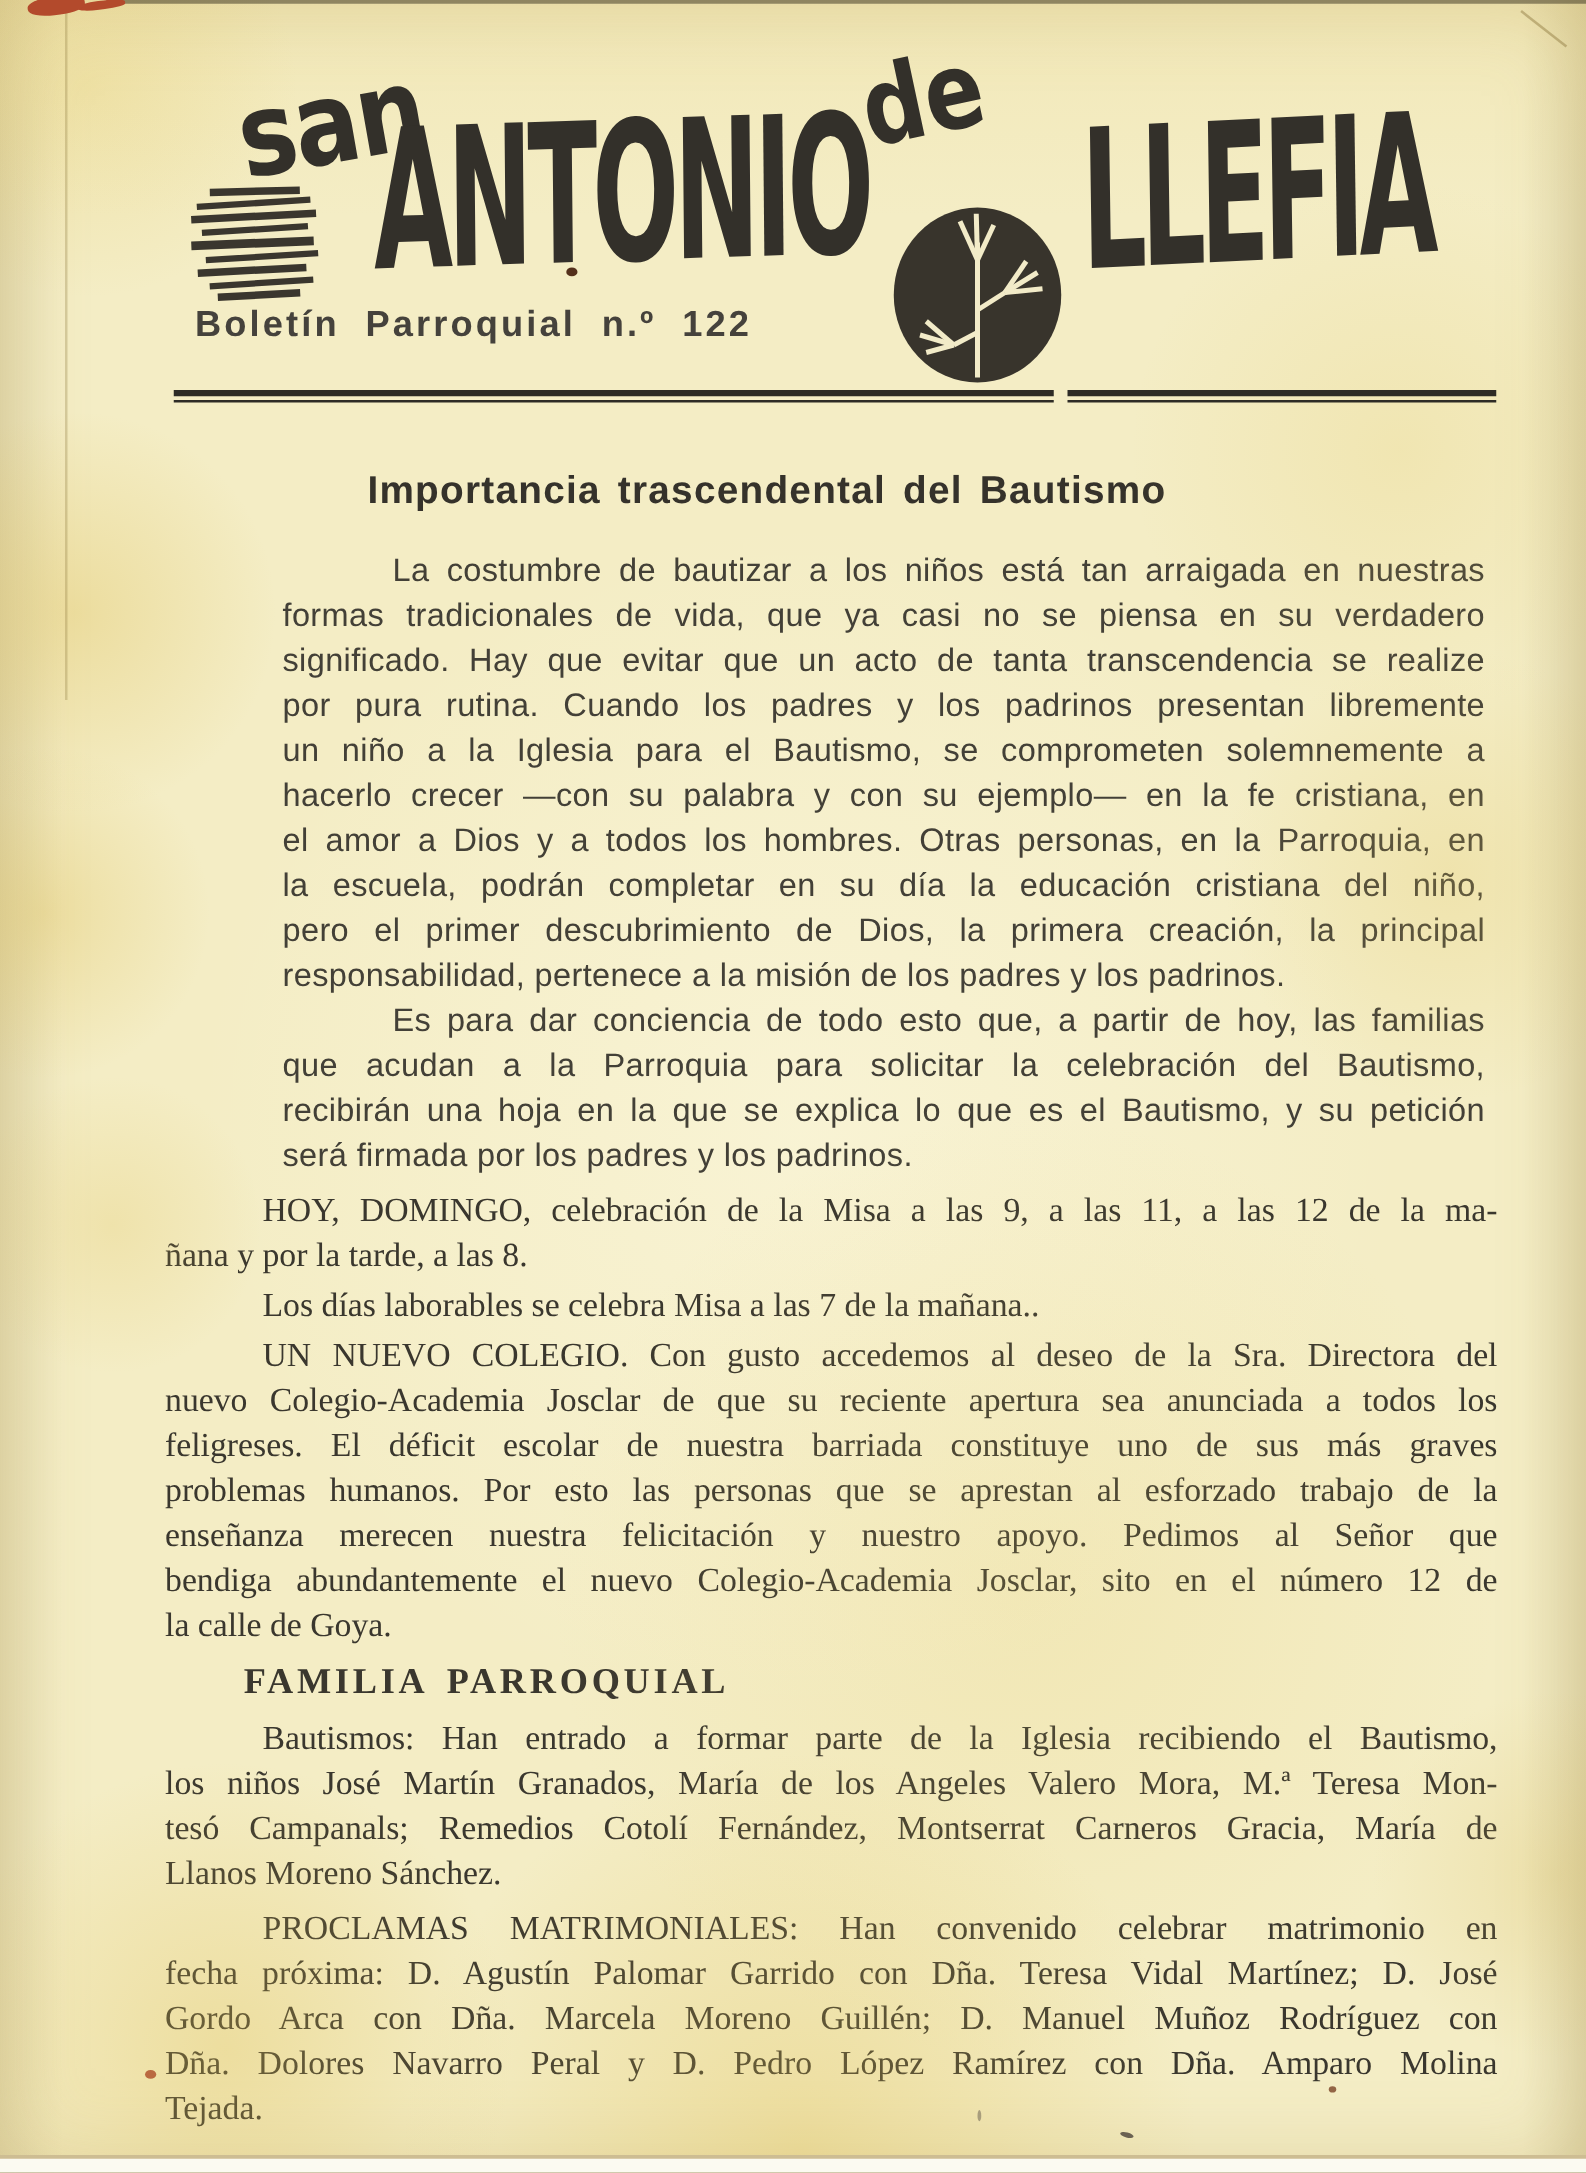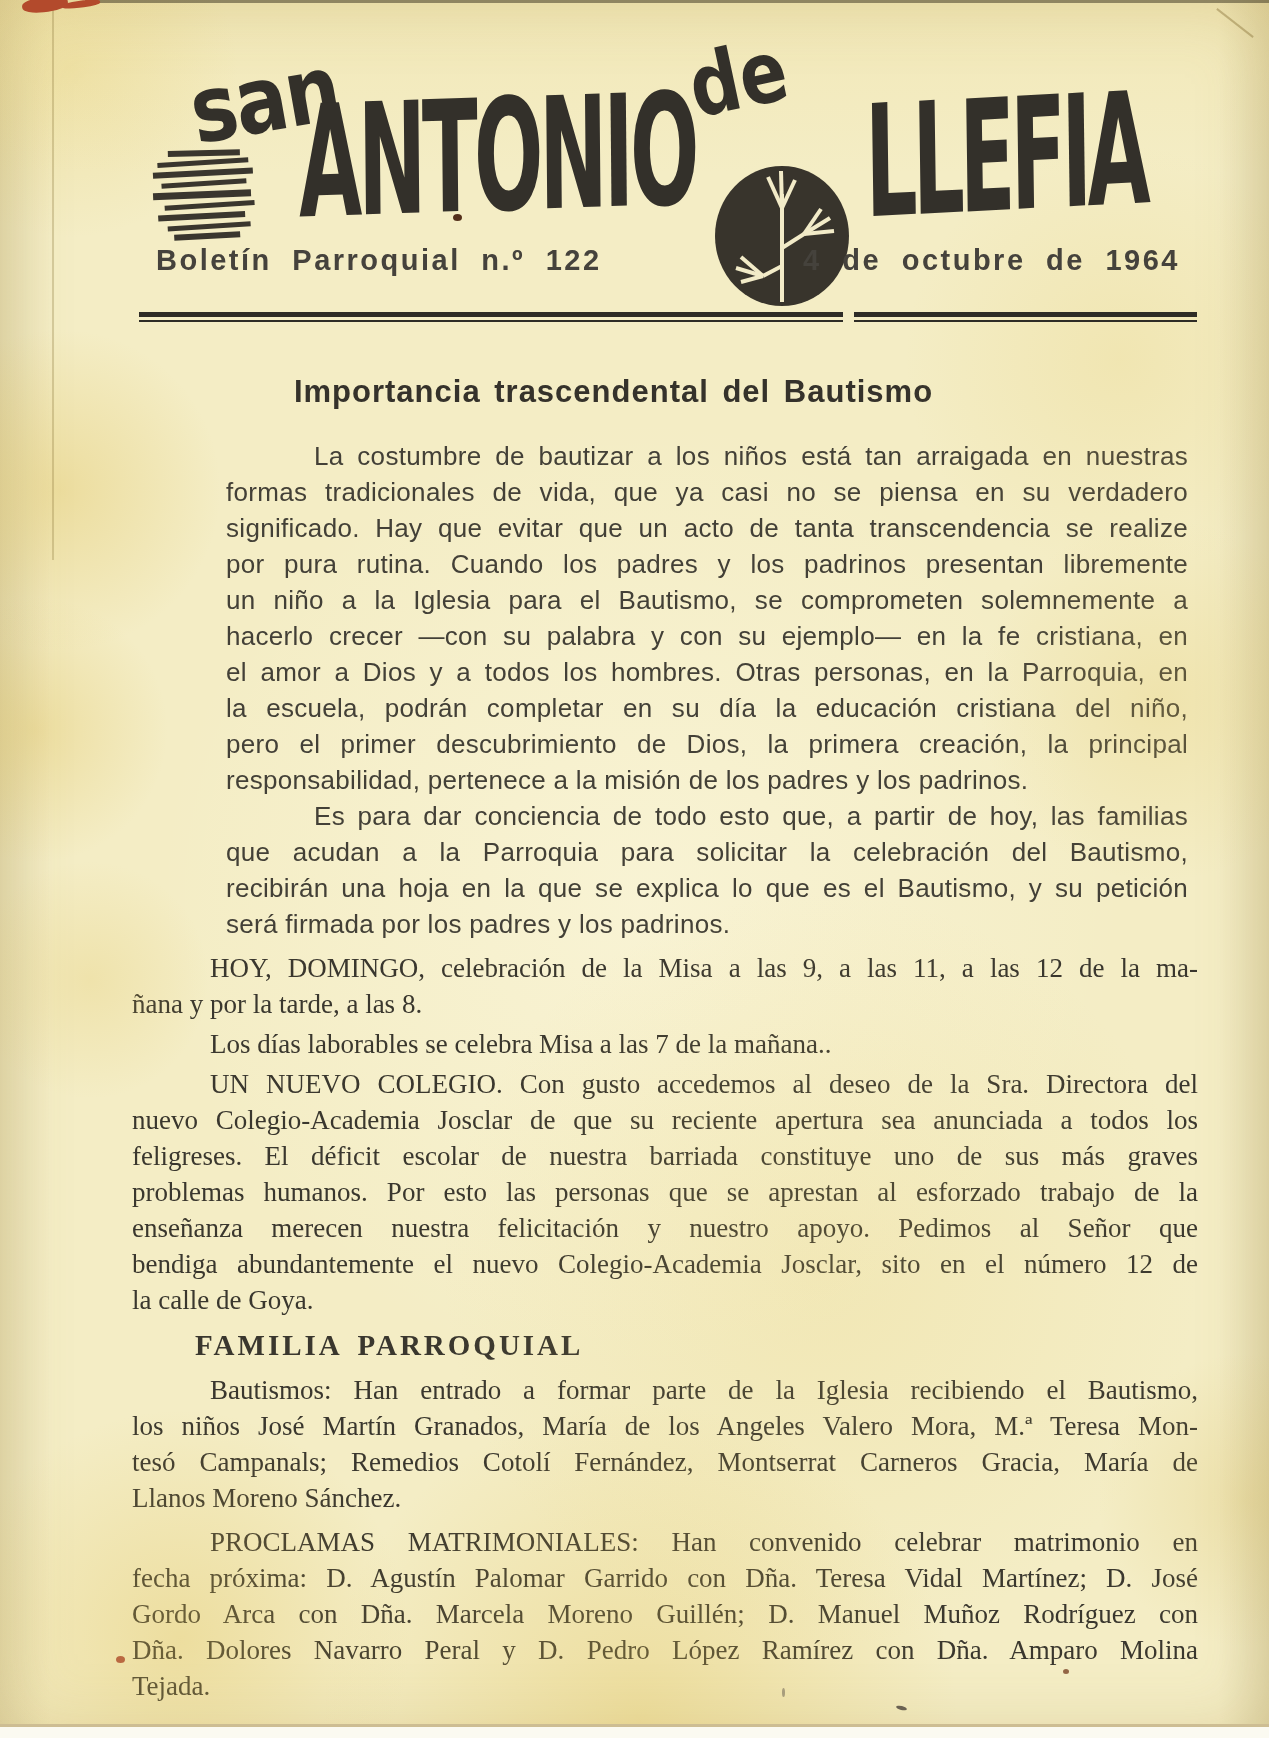--- a/index.html
+++ b/index.html
@@ -143,21 +143,20 @@
         <path d="M94 70 L124 67"></path>
         <path d="M72 102 L53 112"></path>
         <path d="M53 112 L31 93"></path>
         <path d="M53 112 L26 104"></path>
         <path d="M53 112 L31 118"></path>
       </g>
     </svg>
 
     <div class="issue-row">
       <span>Boletín Parroquial n.º 122</span>
-      <span>4 de octubre de 1964</span>
     </div>
 
     <div class="rule">
       <span class="rule-seg left"></span>
       <span class="rule-seg right"></span>
     </div>
   </header>
 
   <main>
     <h1 class="article-title">Importancia trascendental del Bautismo</h1>

